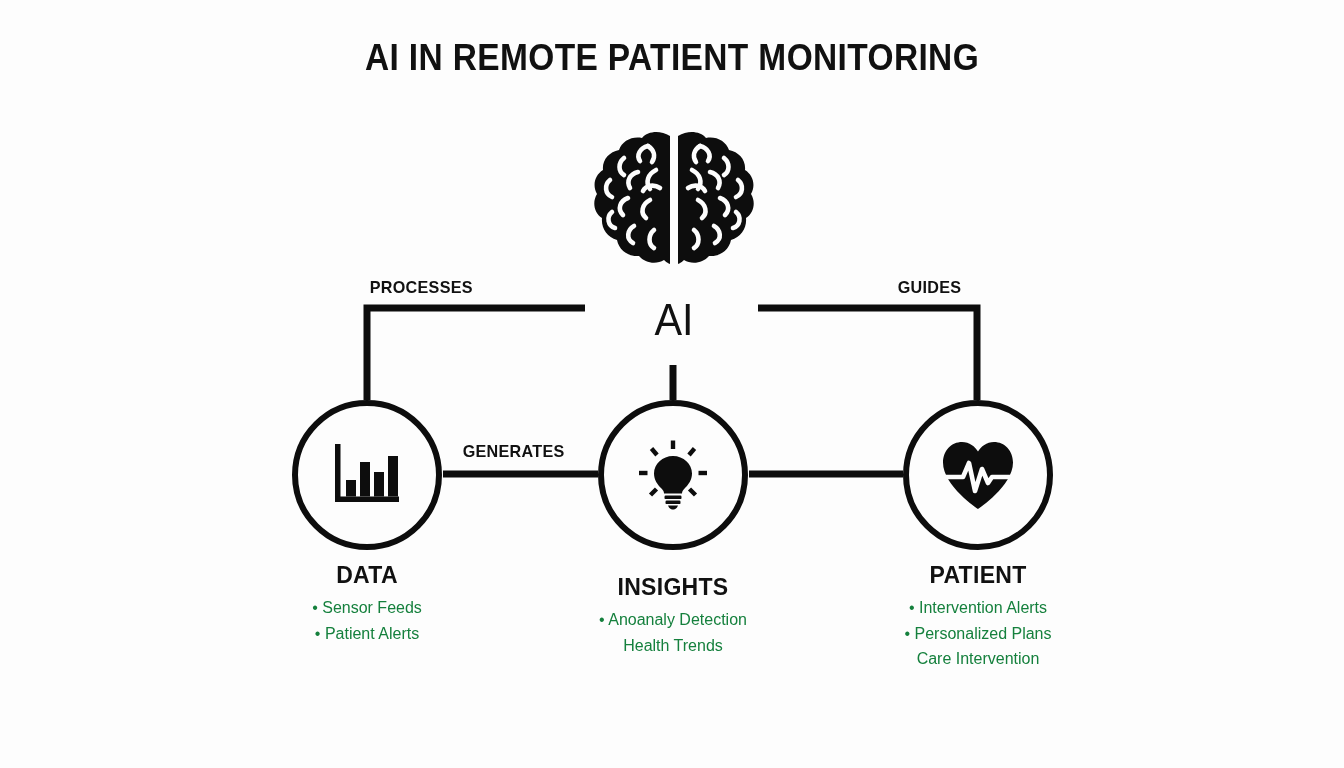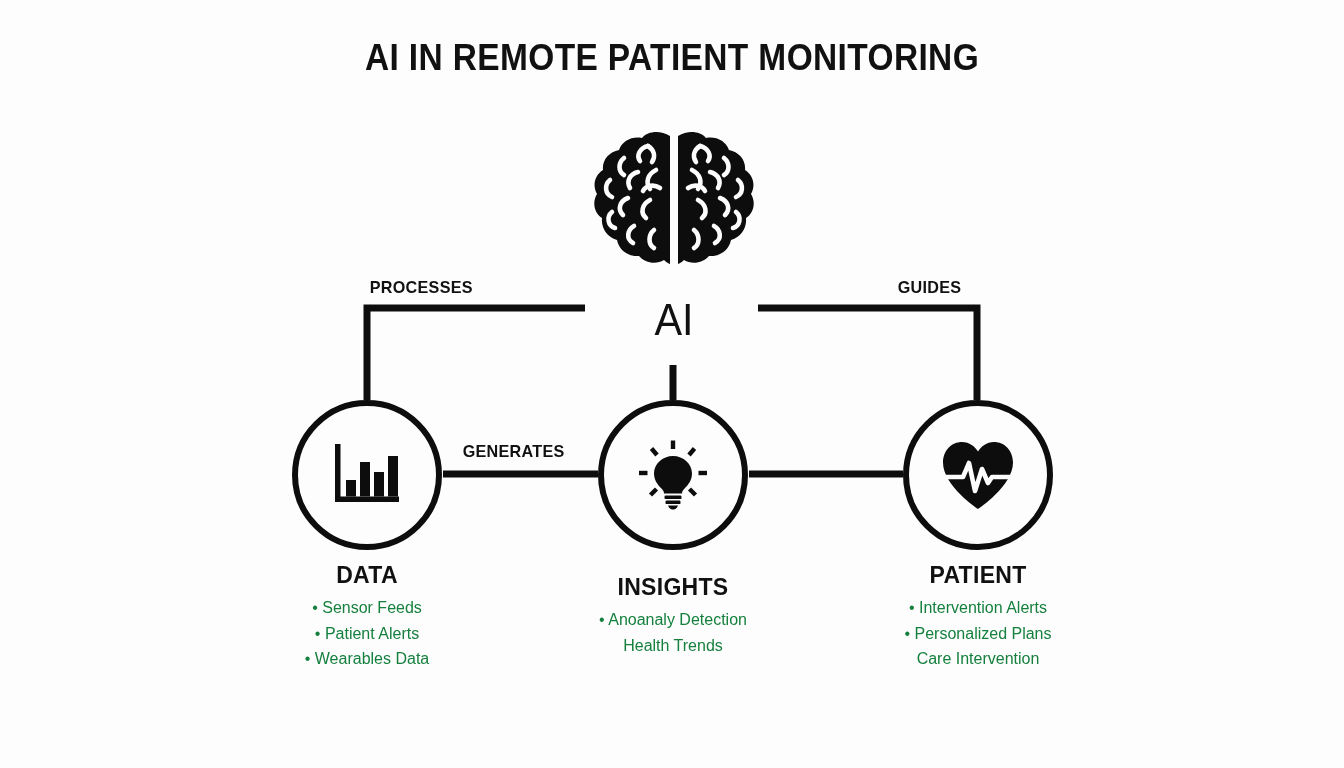--- a/index.html
+++ b/index.html
@@ -282,21 +282,20 @@
                C74 47 39 70 39 70 Z"></path>
       <polyline fill="none" stroke="#fdfdfd" stroke-width="4.6" stroke-linejoin="round" stroke-linecap="round" points="5,38 24,38 30,24 36,52 43,30 49,44 53,38 73,38"></polyline>
     </svg>
   </div>
 
   <div class="node-text" id="text-data">
     <div class="node-heading">DATA</div>
     <ul class="node-list">
       <li><span class="bullet-dot">• </span><span>Sensor Feeds</span></li>
       <li><span class="bullet-dot">• </span><span>Patient Alerts</span></li>
-      <li><span class="bullet-dot">• </span><span>Wearables Data</span></li>
     </ul>
   </div>
 
   <div class="node-text" id="text-insights">
     <div class="node-heading">INSIGHTS</div>
     <ul class="node-list">
       <li><span class="bullet-dot">• </span><span>Anoanaly Detection</span></li>
       <li><span class="bullet-dot"></span><span>Health Trends</span></li>
     </ul>
   </div>

